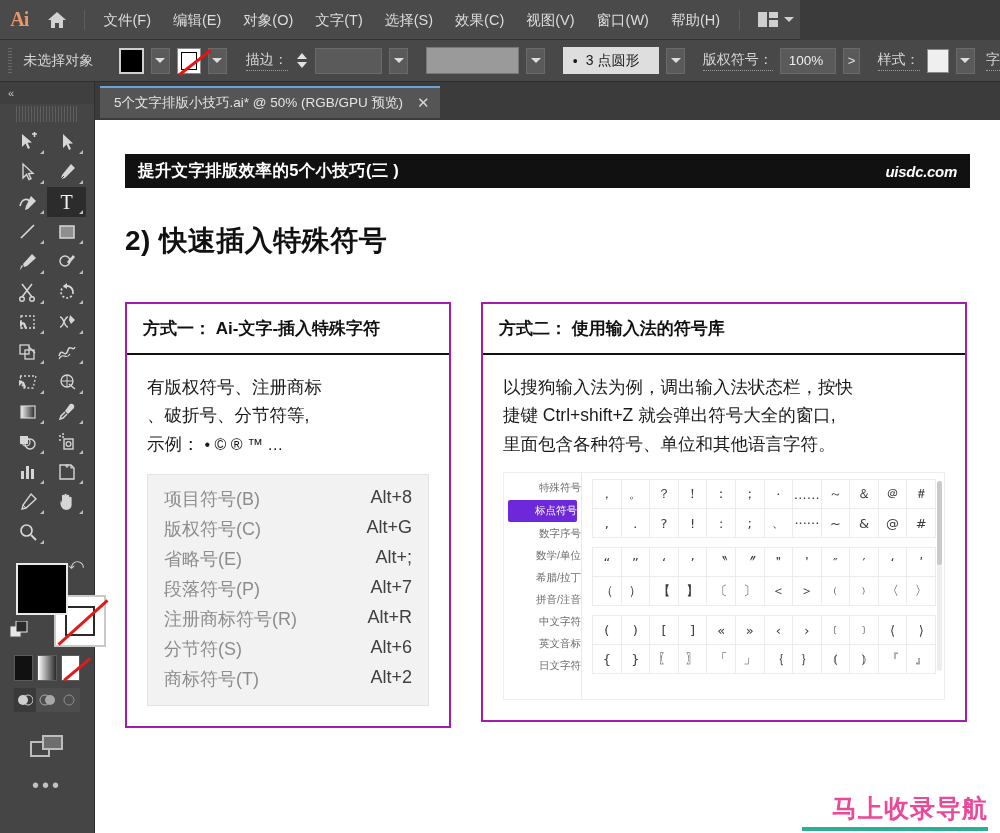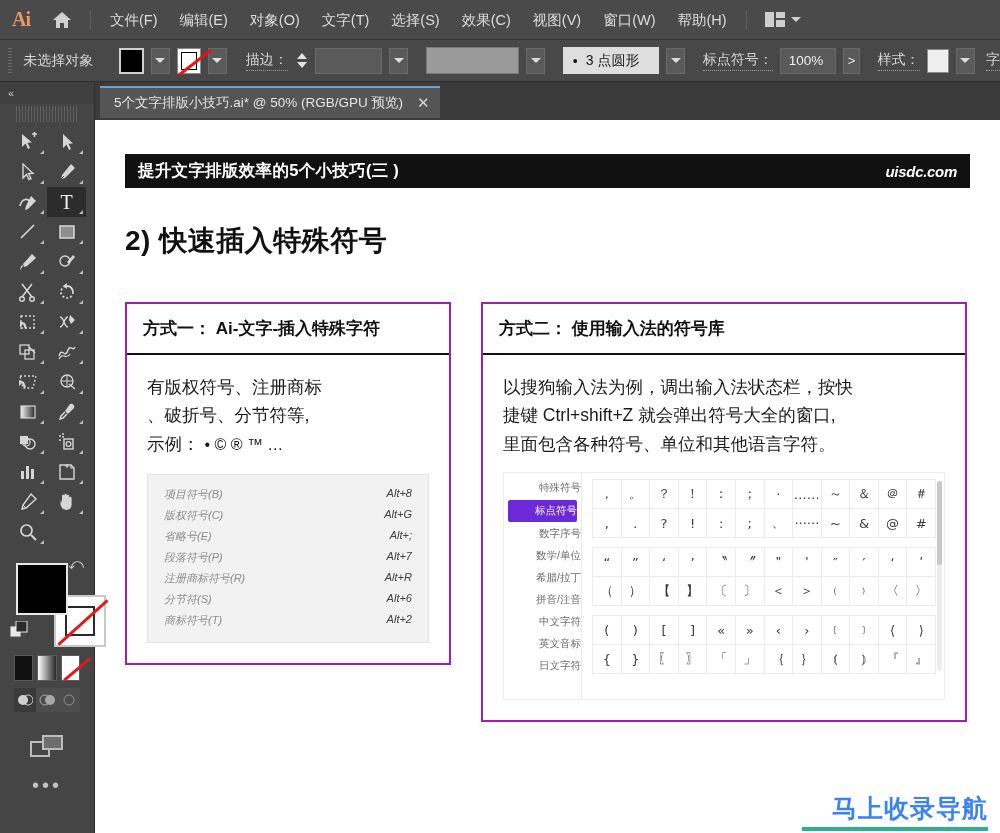--- a/index.html
+++ b/index.html
@@ -6,21 +6,21 @@
   html,body { width:1000px; height:833px; overflow:hidden; }
   body {
     font-family:"Liberation Sans","DejaVu Sans",sans-serif;
     background:#3b3b3b; color:#d8d8d8;
     -webkit-font-smoothing:antialiased;
   }
   .app { position:relative; width:1000px; height:833px; }
 
   
   .menubar {
-    position:absolute; left:0; top:0; width:1000px; height:40px;
+    position:absolute; left:0; top:0; width:800px; height:40px;
     background:#4a4a4a; display:flex; align-items:center;
     border-bottom:1px solid #333;
   }
   .ai-logo {
     width:42px; text-align:center; font-size:20px; font-weight:bold;
     color:#e8956a; letter-spacing:-1px; font-family:"Liberation Serif",serif;
   }
   .home-icon { width:40px; display:flex; align-items:center; justify-content:center; }
   .menu-sep { width:1px; height:20px; background:#5e5e5e; margin:0 8px; }
   .menu-item {
@@ -154,22 +154,22 @@
   .card-head-text { font-size:17px; font-weight:bold; color:#111; }
   .card-body { padding:18px 20px 20px; }
   .body-text { font-size:17.5px; line-height:1.62; color:#1a1a1a; }
   .sym-ex { font-size:16px; }
 
   
   .menushot {
     margin-top:16px; background:#f2f2f2; border:1px solid #e3e3e3;
     padding:9px 14px 11px;
   }
-  .menurow { display:flex; justify-content:space-between; font-size:11px;
-             color:#8d8d8d; padding:3px 2px; gap:18px; white-space:nowrap;font-style:italic; }
+  .menurow { display:flex; justify-content:space-between; font-size:18px;
+             color:#8d8d8d; padding:3px 2px; gap:18px; white-space:nowrap; }
   .menurow .sc { color:#404040; }
 
   
   .symshot { margin-top:14px; display:flex; background:#fff; border:1px solid #eee;
              height:228px; overflow:hidden; }
   .symside { width:78px; border-right:1px solid #e9e9e9; padding-top:4px; flex:none; }
   .symside-item { font-size:10.5px; color:#6d6d6d; text-align:right; padding:4px 0;
                   white-space:nowrap; }
   .symside-item.sel { background:#6d28d9; color:#fff; border-radius:2px; margin:1px 4px; }
   .symmain { flex:1; padding:6px 8px 0 10px; position:relative; overflow:hidden; }
@@ -179,21 +179,21 @@
              height:29px; display:flex; align-items:center; justify-content:center;
              font-size:13px; color:#3b3b3b; font-family:"DejaVu Sans",sans-serif; }
   .symscroll { position:absolute; right:2px; top:8px; width:5px; height:190px;
                background:#ededed; border-radius:3px; }
   .symscroll i { position:absolute; left:0; top:0; width:5px; height:84px;
                  background:#c9c9c9; border-radius:3px; display:block; }
 
   
   .watermark {
     position:absolute; right:12px; bottom:8px; font-size:25px; font-weight:bold;
-    color:#3b82f6; letter-spacing:1px;
+    color:#ec4899; letter-spacing:1px;
     text-shadow:1px 1px 0 #ffffff;
   }
   .wm-bar { position:absolute; right:12px; bottom:2px; width:186px; height:4px; background:#2fae96; }
 </style>
 </head>
 <body>
 
 <div class="app">
 
   <div class="menubar">
@@ -255,21 +255,21 @@
       </div>
     <div style="width:4px"></div>
     <div class="field-light" style="width:110px">
       <span>•</span>
       <span>3 点圆形</span>
     </div>
     <div class="dd-btn">
         <span class="chev"></span>
       </div>
     <div style="width:4px"></div>
-    <div class="ctrl-label underdots">标点符号：</div>
+    <div class="ctrl-label underdots">版权符号：</div>
     <div class="opacity-field">100%</div>
     <div class="arrow-btn">&gt;</div>
     <div style="width:4px"></div>
     <div class="ctrl-label underdots">样式：</div>
     <div class="swatch-white"></div>
     <div class="dd-btn">
         <span class="chev"></span>
       </div>
     <div class="ctrl-label underdots" style="margin-left:4px">字</div>
   </div>

